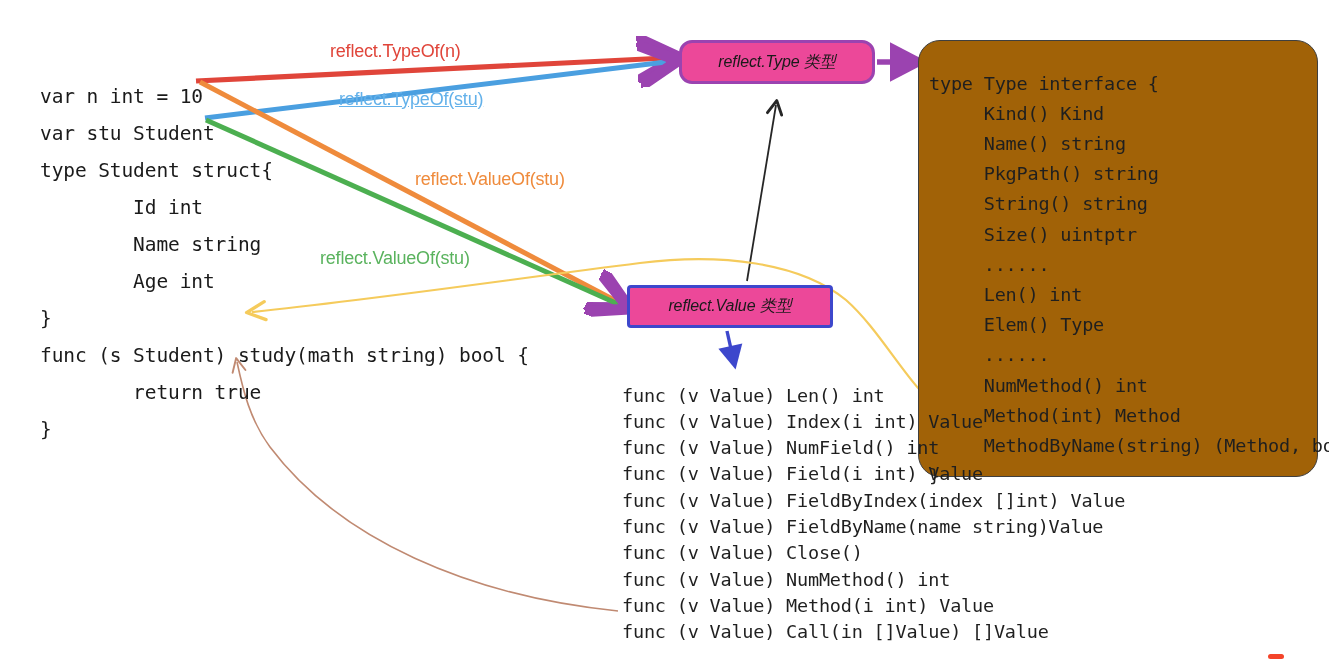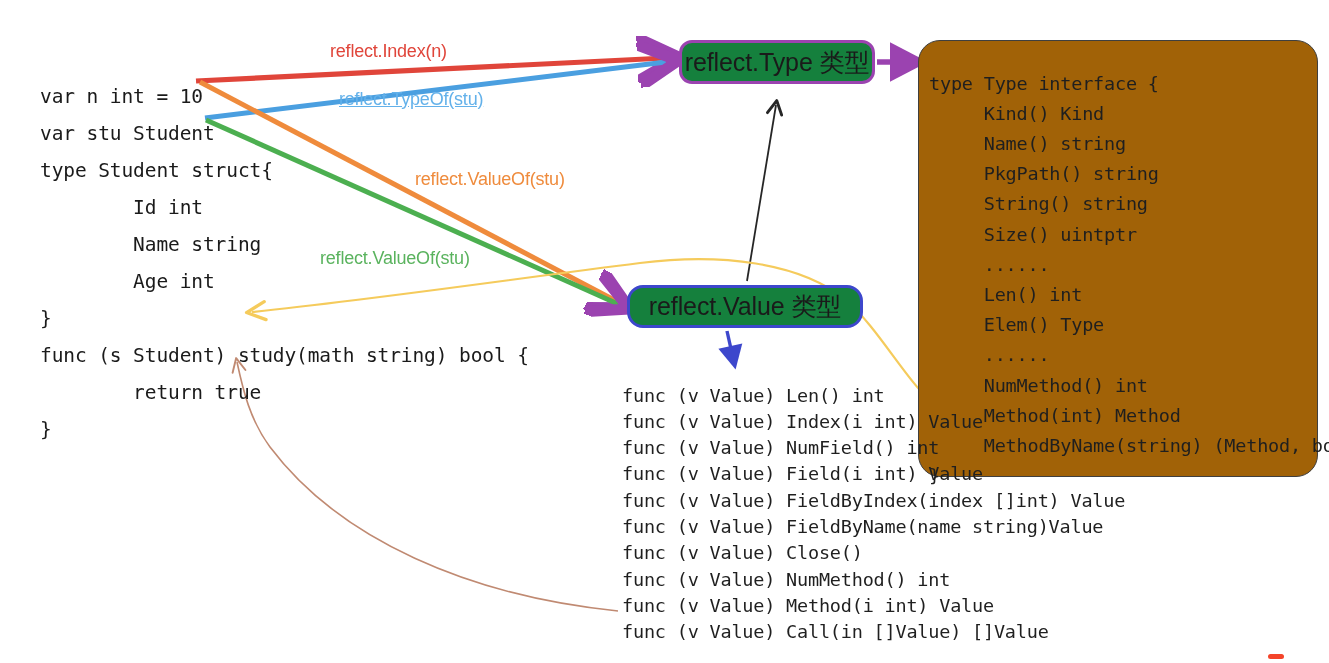--- a/index.html
+++ b/index.html
@@ -61,40 +61,41 @@
     color: #1f1f1f;
     white-space: pre;
     letter-spacing: -0.2px;
   }
   .node {
     position: absolute;
     box-sizing: border-box;
     display: flex;
     align-items: center;
     justify-content: center;
-    background: #15803d;
-    font-size: 25px;
+    background: #ec4899;
+    font-size: 16px;
     color: #1a1a1a;
     letter-spacing: -0.1px;
+    font-style: italic;
   }
   #node-type {
     left: 679px;
     top: 40px;
     width: 196px;
     height: 44px;
     border: 3.4px solid #9b43b0;
     border-radius: 13px;
   }
   #node-value {
     left: 627px;
     top: 285px;
-    width: 236px;
+    width: 206px;
     height: 43px;
     border: 3.2px solid #3d47cc;
-    border-radius: 16px;
+    border-radius: 4px;
   }
   .wire-label {
     position: absolute;
     font-size: 18px;
     white-space: nowrap;
     letter-spacing: -0.2px;
   }
   #lbl-typeof-n   { left: 330px; top: 41px;  color: #e0453a; }
   #lbl-typeof-stu { left: 339px; top: 89px;  color: #63b1ea; text-decoration: underline; }
   #lbl-valueof-o  { left: 415px; top: 169px; color: #ef8b3c; }
@@ -191,20 +192,20 @@
 func (v Value) Index(i int) Value
 func (v Value) NumField() int
 func (v Value) Field(i int) Value
 func (v Value) FieldByIndex(index []int) Value
 func (v Value) FieldByName(name string)Value
 func (v Value) Close()
 func (v Value) NumMethod() int
 func (v Value) Method(i int) Value
 func (v Value) Call(in []Value) []Value</pre>
 
-  <div class="wire-label" id="lbl-typeof-n">reflect.Index(n)</div>
+  <div class="wire-label" id="lbl-typeof-n">reflect.TypeOf(n)</div>
   <div class="wire-label" id="lbl-typeof-stu">reflect.TypeOf(stu)</div>
   <div class="wire-label" id="lbl-valueof-o">reflect.ValueOf(stu)</div>
   <div class="wire-label" id="lbl-valueof-g">reflect.ValueOf(stu)</div>
 
   <div id="red-speck"></div>
 
 </div>
 
 </body></html>

